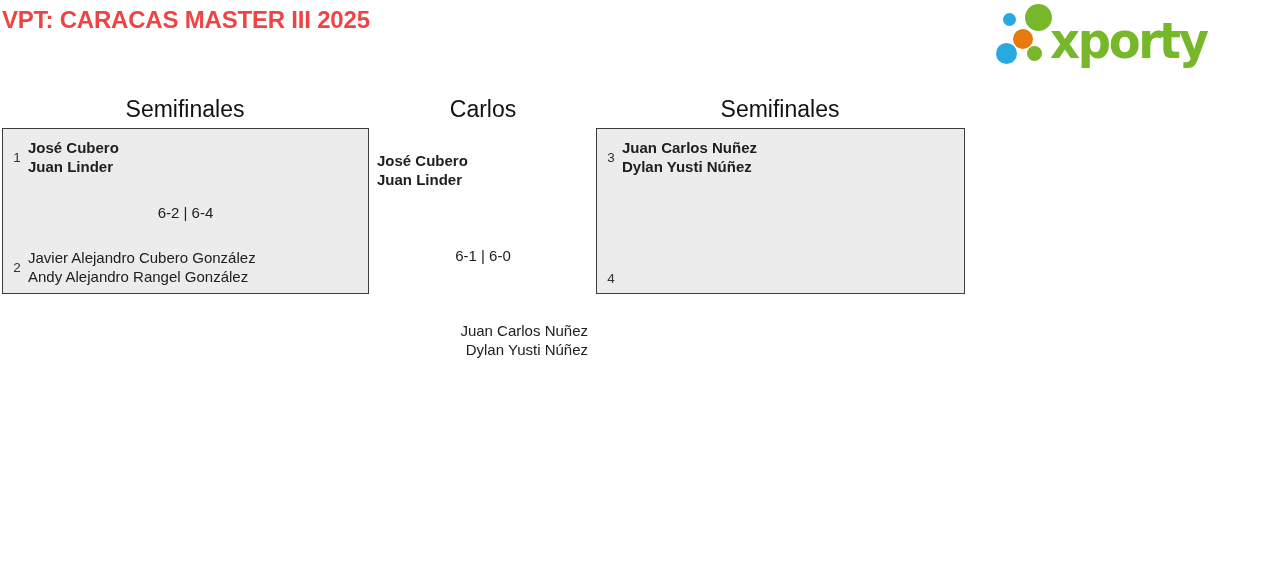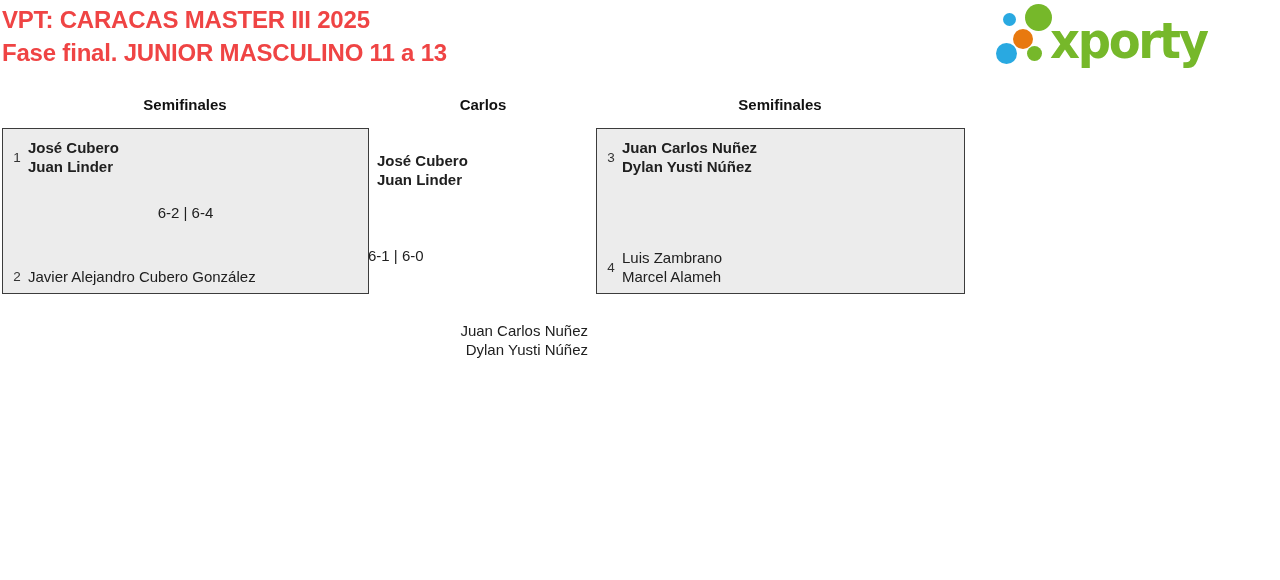--- a/index.html
+++ b/index.html
@@ -47,22 +47,22 @@
     transform: scaleX(0.93);
     transform-origin: left top;
     white-space: nowrap;
   }
 
   
   .round-header {
     position: absolute;
     top: 96px;
     text-align: center;
-    font-size: 15px;
-    font-weight: 700;
+    font-size: 23px;
+    font-weight: 400;
     color: #111111;
   }
   .round-header.left   { left: 2px;   width: 366px; }
   .round-header.center { left: 368px; width: 230px; }
   .round-header.right  { left: 596px; width: 368px; }
 
   
   .match-box {
     position: absolute;
     top: 128px;
@@ -118,21 +118,21 @@
     line-height: 19px;
     font-weight: 700;
     color: #202020;
     white-space: nowrap;
   }
   .final-score {
     position: absolute;
     left: 368px;
     width: 230px;
     top: 247px;
-    text-align: left;
+    text-align: center;
     font-size: 15px;
     color: #202020;
   }
   .final-team2 {
     position: absolute;
     left: 368px;
     width: 220px;
     top: 321px;
     text-align: right;
     font-size: 15px;
@@ -140,21 +140,20 @@
     font-weight: 400;
     color: #202020;
     white-space: nowrap;
   }
 </style>
 </head>
 <body>
 
 <div class="page-title">
   <div>VPT: CARACAS MASTER III 2025</div>
-  <div>Fase final. JUNIOR MASCULINO 11 a 13</div>
 </div>
 
 <a class="logo">
   <span class="dot dot-blue-small"></span>
   <span class="dot dot-green-big"></span>
   <span class="dot dot-orange"></span>
   <span class="dot dot-blue-big"></span>
   <span class="dot dot-green-small"></span>
   <span class="logo-text">xporty</span>
 </a>
@@ -169,20 +168,21 @@
     <span class="players">
       <span>José Cubero</span><br>
       <span>Juan Linder</span>
     </span>
   </div>
   <div class="match-score">6-2 | 6-4</div>
   <div class="team bottom">
     <span class="seed">2</span>
     <span class="players">
       <span>Javier Alejandro Cubero González</span><br>
+      <span>Andy Alejandro Rangel González</span>
     </span>
   </div>
 </div>
 
 <div class="final-team1">
   <span>José Cubero</span><br>
   <span>Juan Linder</span>
 </div>
 <div class="final-score">6-1 | 6-0</div>
 <div class="final-team2">
@@ -193,18 +193,14 @@
 <div class="match-box right">
   <div class="team top winner">
     <span class="seed">3</span>
     <span class="players">
       <span>Juan Carlos Nuñez</span><br>
       <span>Dylan Yusti Núñez</span>
     </span>
   </div>
   <div class="team bottom">
     <span class="seed">4</span>
-    <span class="players">
-      <span>Luis Zambrano</span><br>
-      <span>Marcel Alameh</span>
-    </span>
   </div>
 </div>
 
 </body></html>

